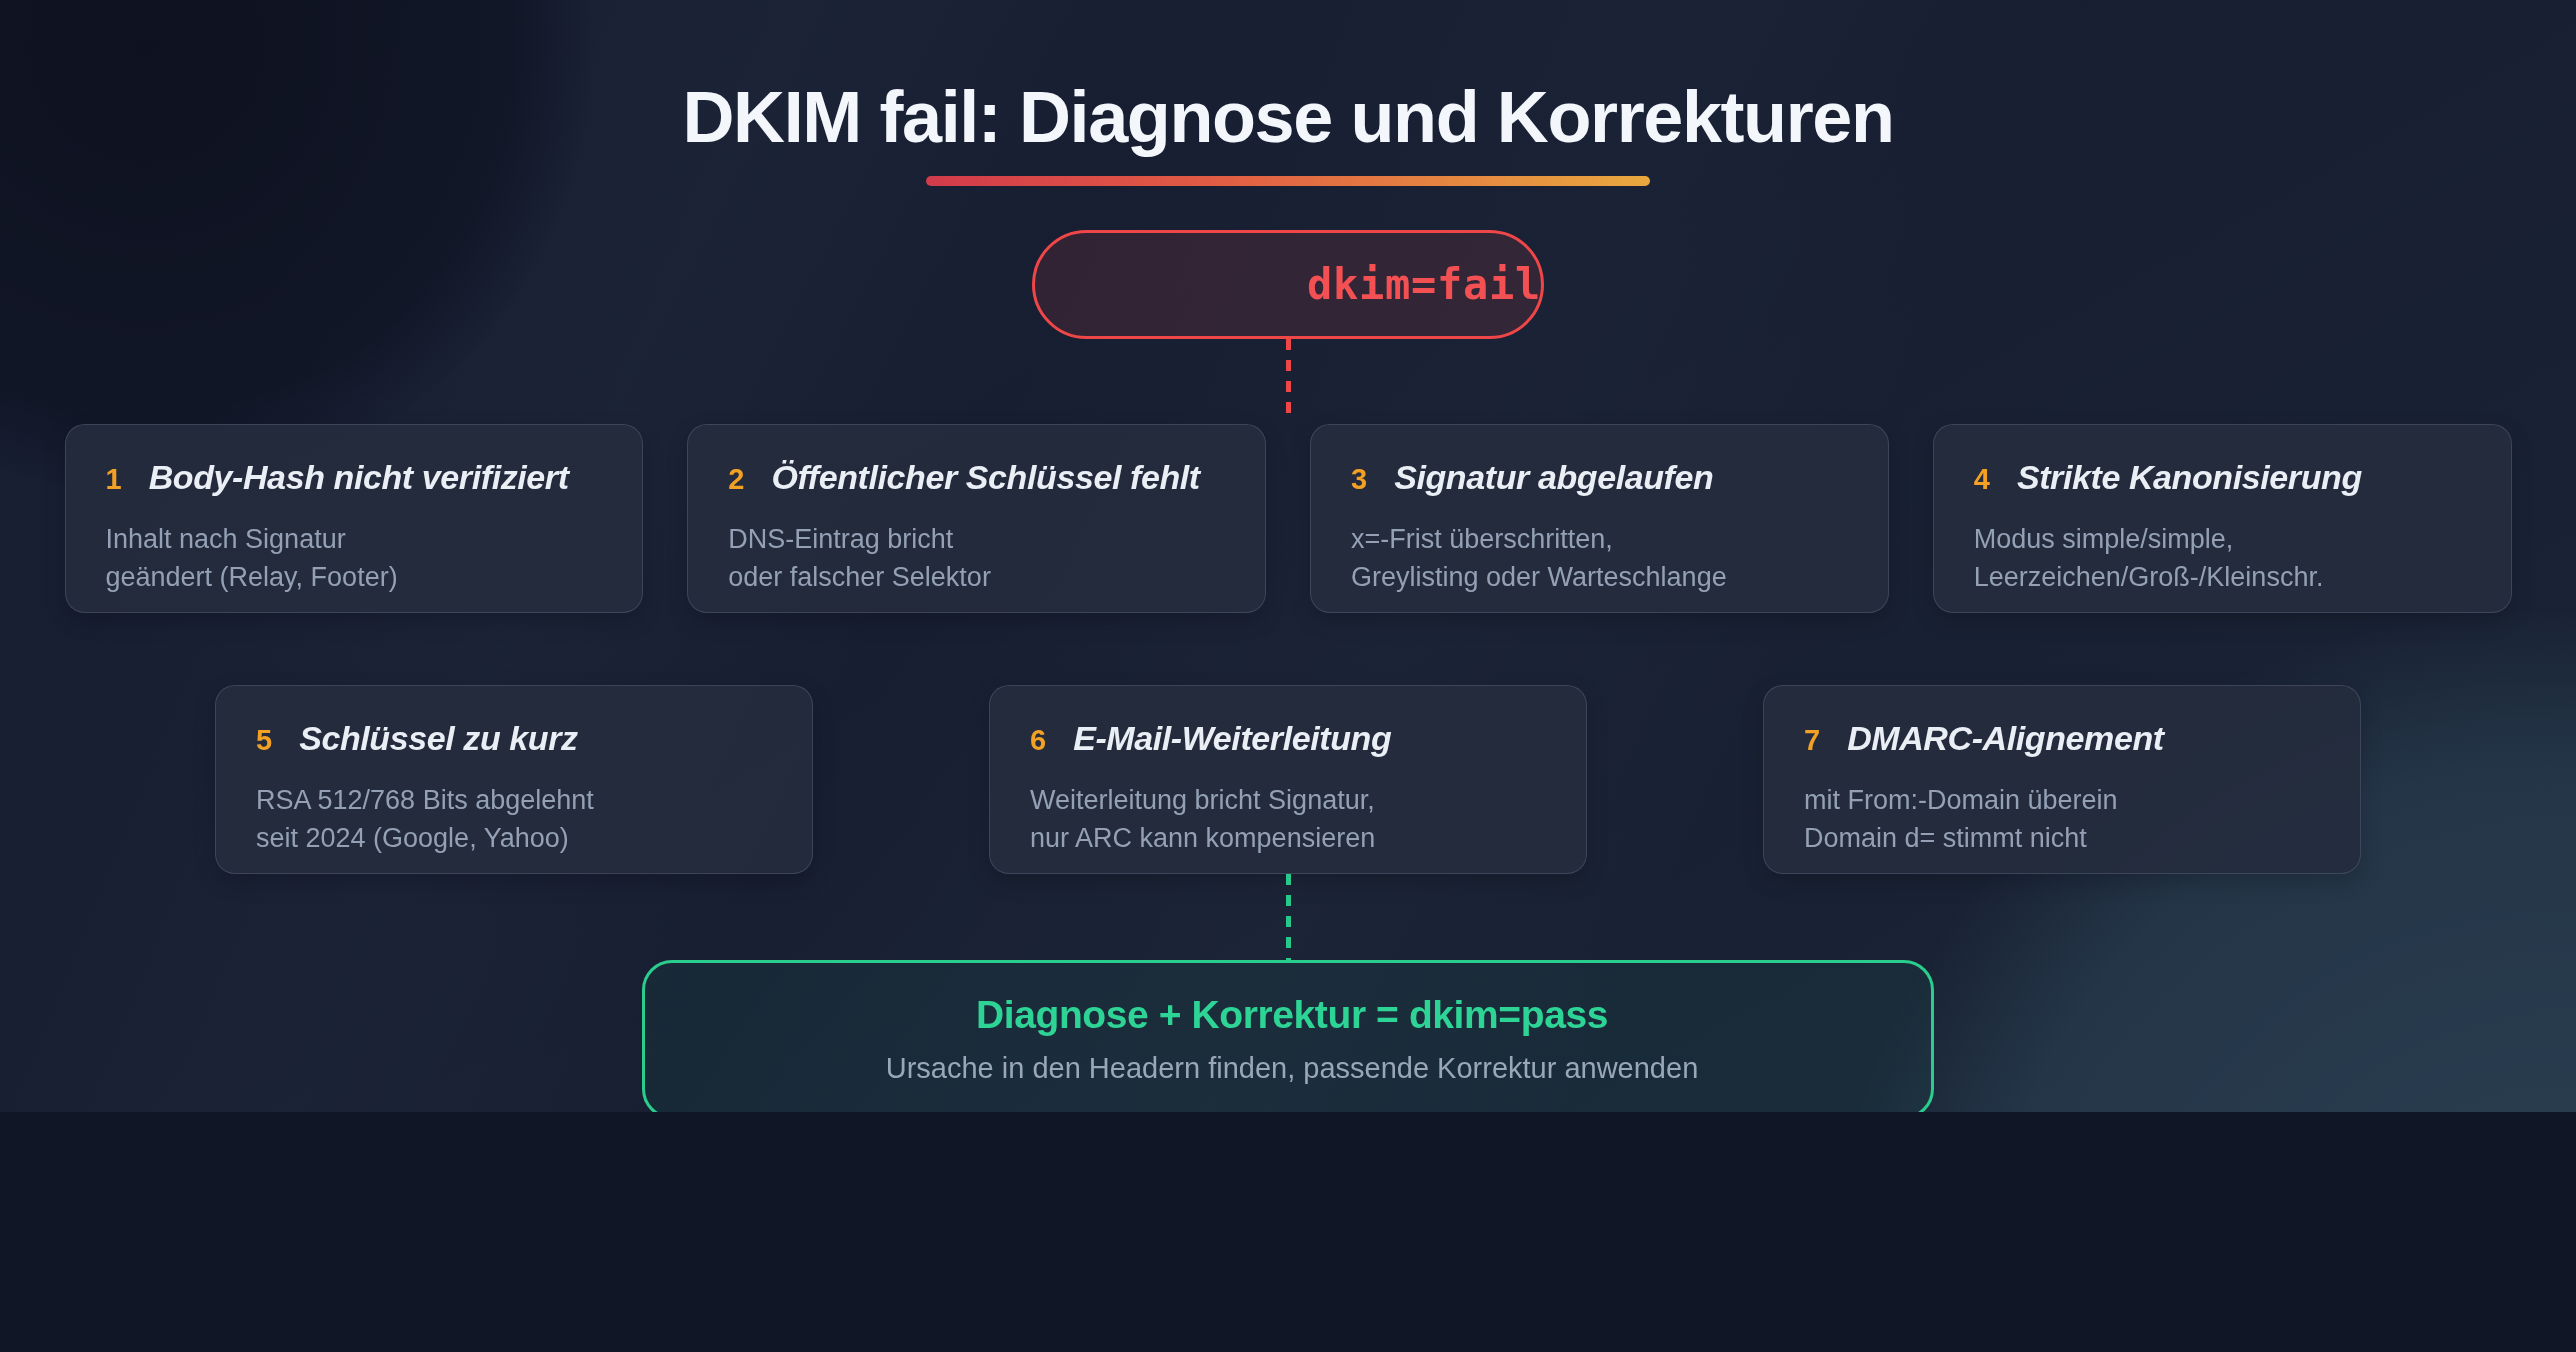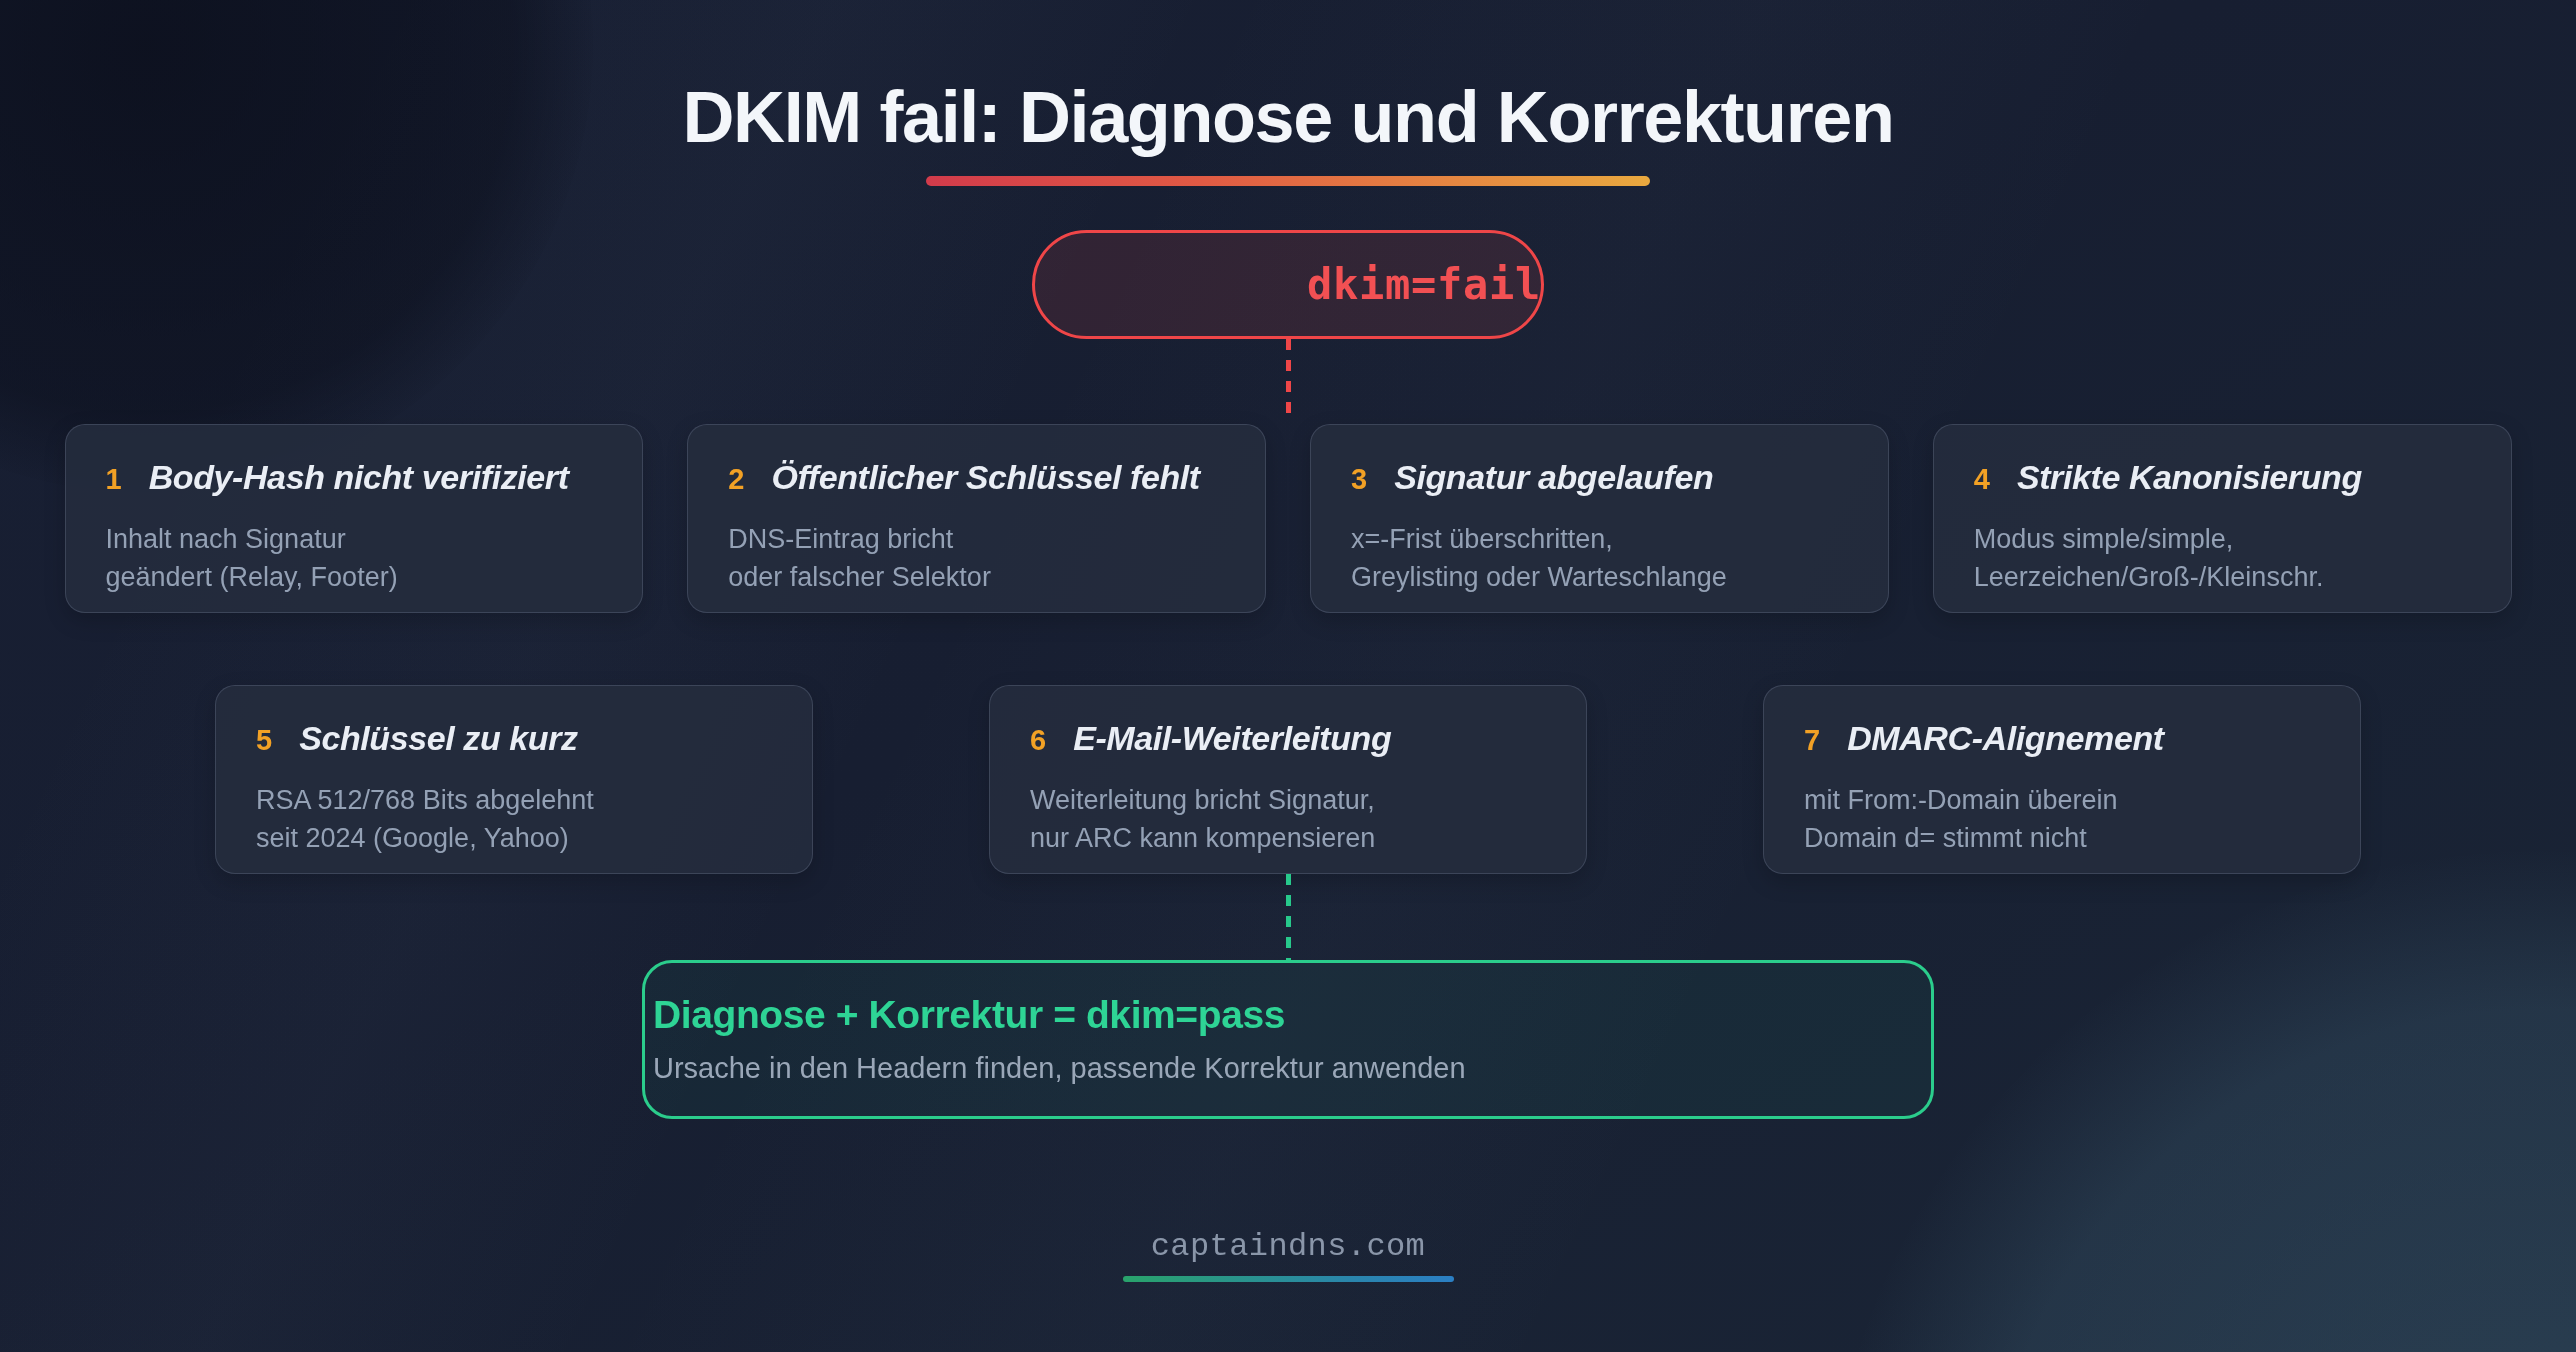--- a/index.html
+++ b/index.html
@@ -1,20 +1,20 @@
 <!DOCTYPE html>
 <html style="font-size:11.4px"><head>
 <meta charset="utf-8">
 <style>
   * { margin: 0; padding: 0; box-sizing: border-box; }
   html, body { background: #101626; }
   .page {
     position: relative;
     width: 2576px;
-    height: 1352px;
+    height: 1112px;
     overflow: hidden;
     background:
       linear-gradient(115deg, rgba(130,155,185,0.00) 12%, rgba(130,155,185,0.035) 26%, rgba(130,155,185,0.00) 38%,
                               rgba(130,155,185,0.03) 55%, rgba(130,155,185,0.00) 68%),
       linear-gradient(150deg, #181f33 0%, #171e31 45%, #1a2536 100%);
     font-family: "Liberation Sans", sans-serif;
     display: flex;
     flex-direction: column;
     align-items: center;
   }
@@ -98,21 +98,21 @@
   .card-body { margin-top: 23px; color: #94a1b5; font-size: 27px; line-height: 1.42; }
   .card-body span { display: block; }
 
   
   .result-box {
     margin-top: 0px;
     width: 1292px; height: 159px;
     border: 3.6px solid #2bcd8c;
     border-radius: 30px;
     background: rgba(45,205,140,0.055);
-    display: flex; flex-direction: column; align-items: flex-start; justify-content: center;
+    display: flex; flex-direction: column; align-items: center; justify-content: center;
     gap: 14.3px;
     padding-left: 8px;
   }
   .result-title { color: #2ed495; font-size: 39px; font-weight: bold; letter-spacing: -0.4px; }
   .result-subtitle { color: #9aa7b8; font-size: 29px; }
 
   
   .footer { margin-top: 109px; display: flex; flex-direction: column; align-items: center; font-family: Liberation Mono, monospace; }
   .footer-text { color: #8a96a9; font-size: 32px; letter-spacing: 0.4px; }
   .footer-underline {

